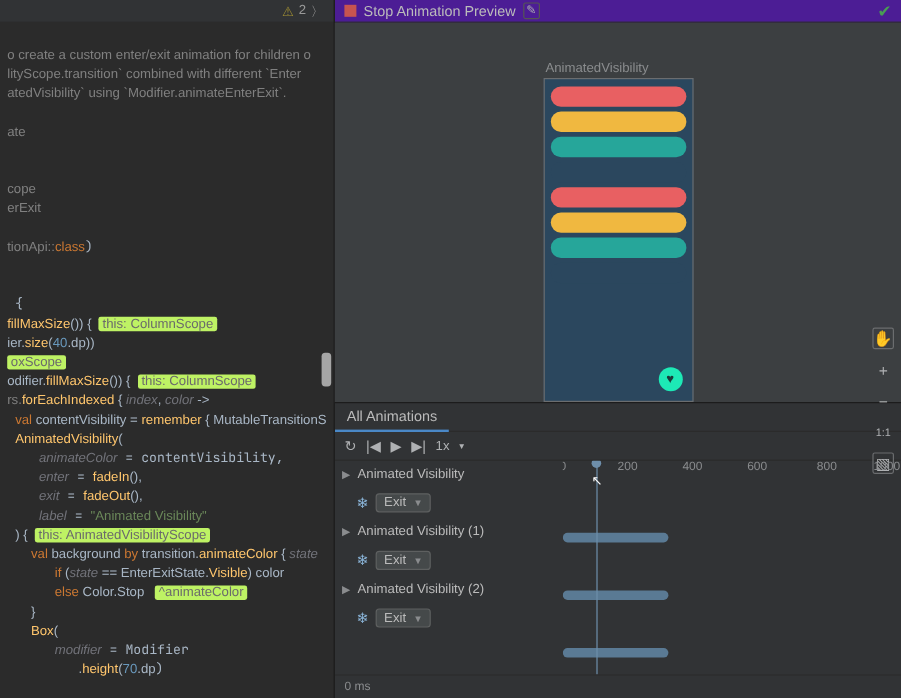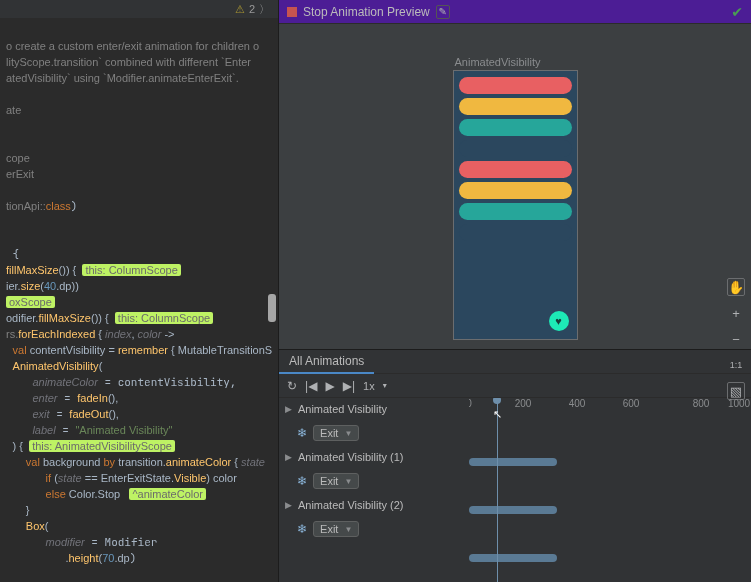--- a/index.html
+++ b/index.html
@@ -187,27 +187,30 @@
               <span class="caret">▼</span>
             </span>
           </div>
         </div>
       <div class="anim-right">
         <div class="ruler" id="ruler">
             <span class="tick" style="left: 0px;">0</span>
             <span class="tick" style="left: 54px;">200</span>
             <span class="tick" style="left: 108px;">400</span>
             <span class="tick" style="left: 162px; text-align: right;">600</span>
-            <span class="tick" style="left: 232px;">800</span>
+            <span class="tick" style="left: 220px;">800</span>
             <span class="tick" style="left: 270px;">1000</span>
           </div>
         <div id="tracks" style="position: relative; height: 160px;">
             <div class="track-bar" style="left: 0px; width: 88px; top: 42px;"></div>
             <div class="track-bar" style="left: 0px; width: 88px; top: 90px;"></div>
             <div class="track-bar" style="left: 0px; width: 88px; top: 138px;"></div>
           </div>
         <div class="playhead" id="playhead" style="left: 28px;">
           <span class="cursor-arrow">↖</span>
         </div>
       </div>
     </div>
+    <div class="bottom-bar">
+      <span>0 ms</span>
+    </div>
   </div>
 </div>
 
 </body></html>

